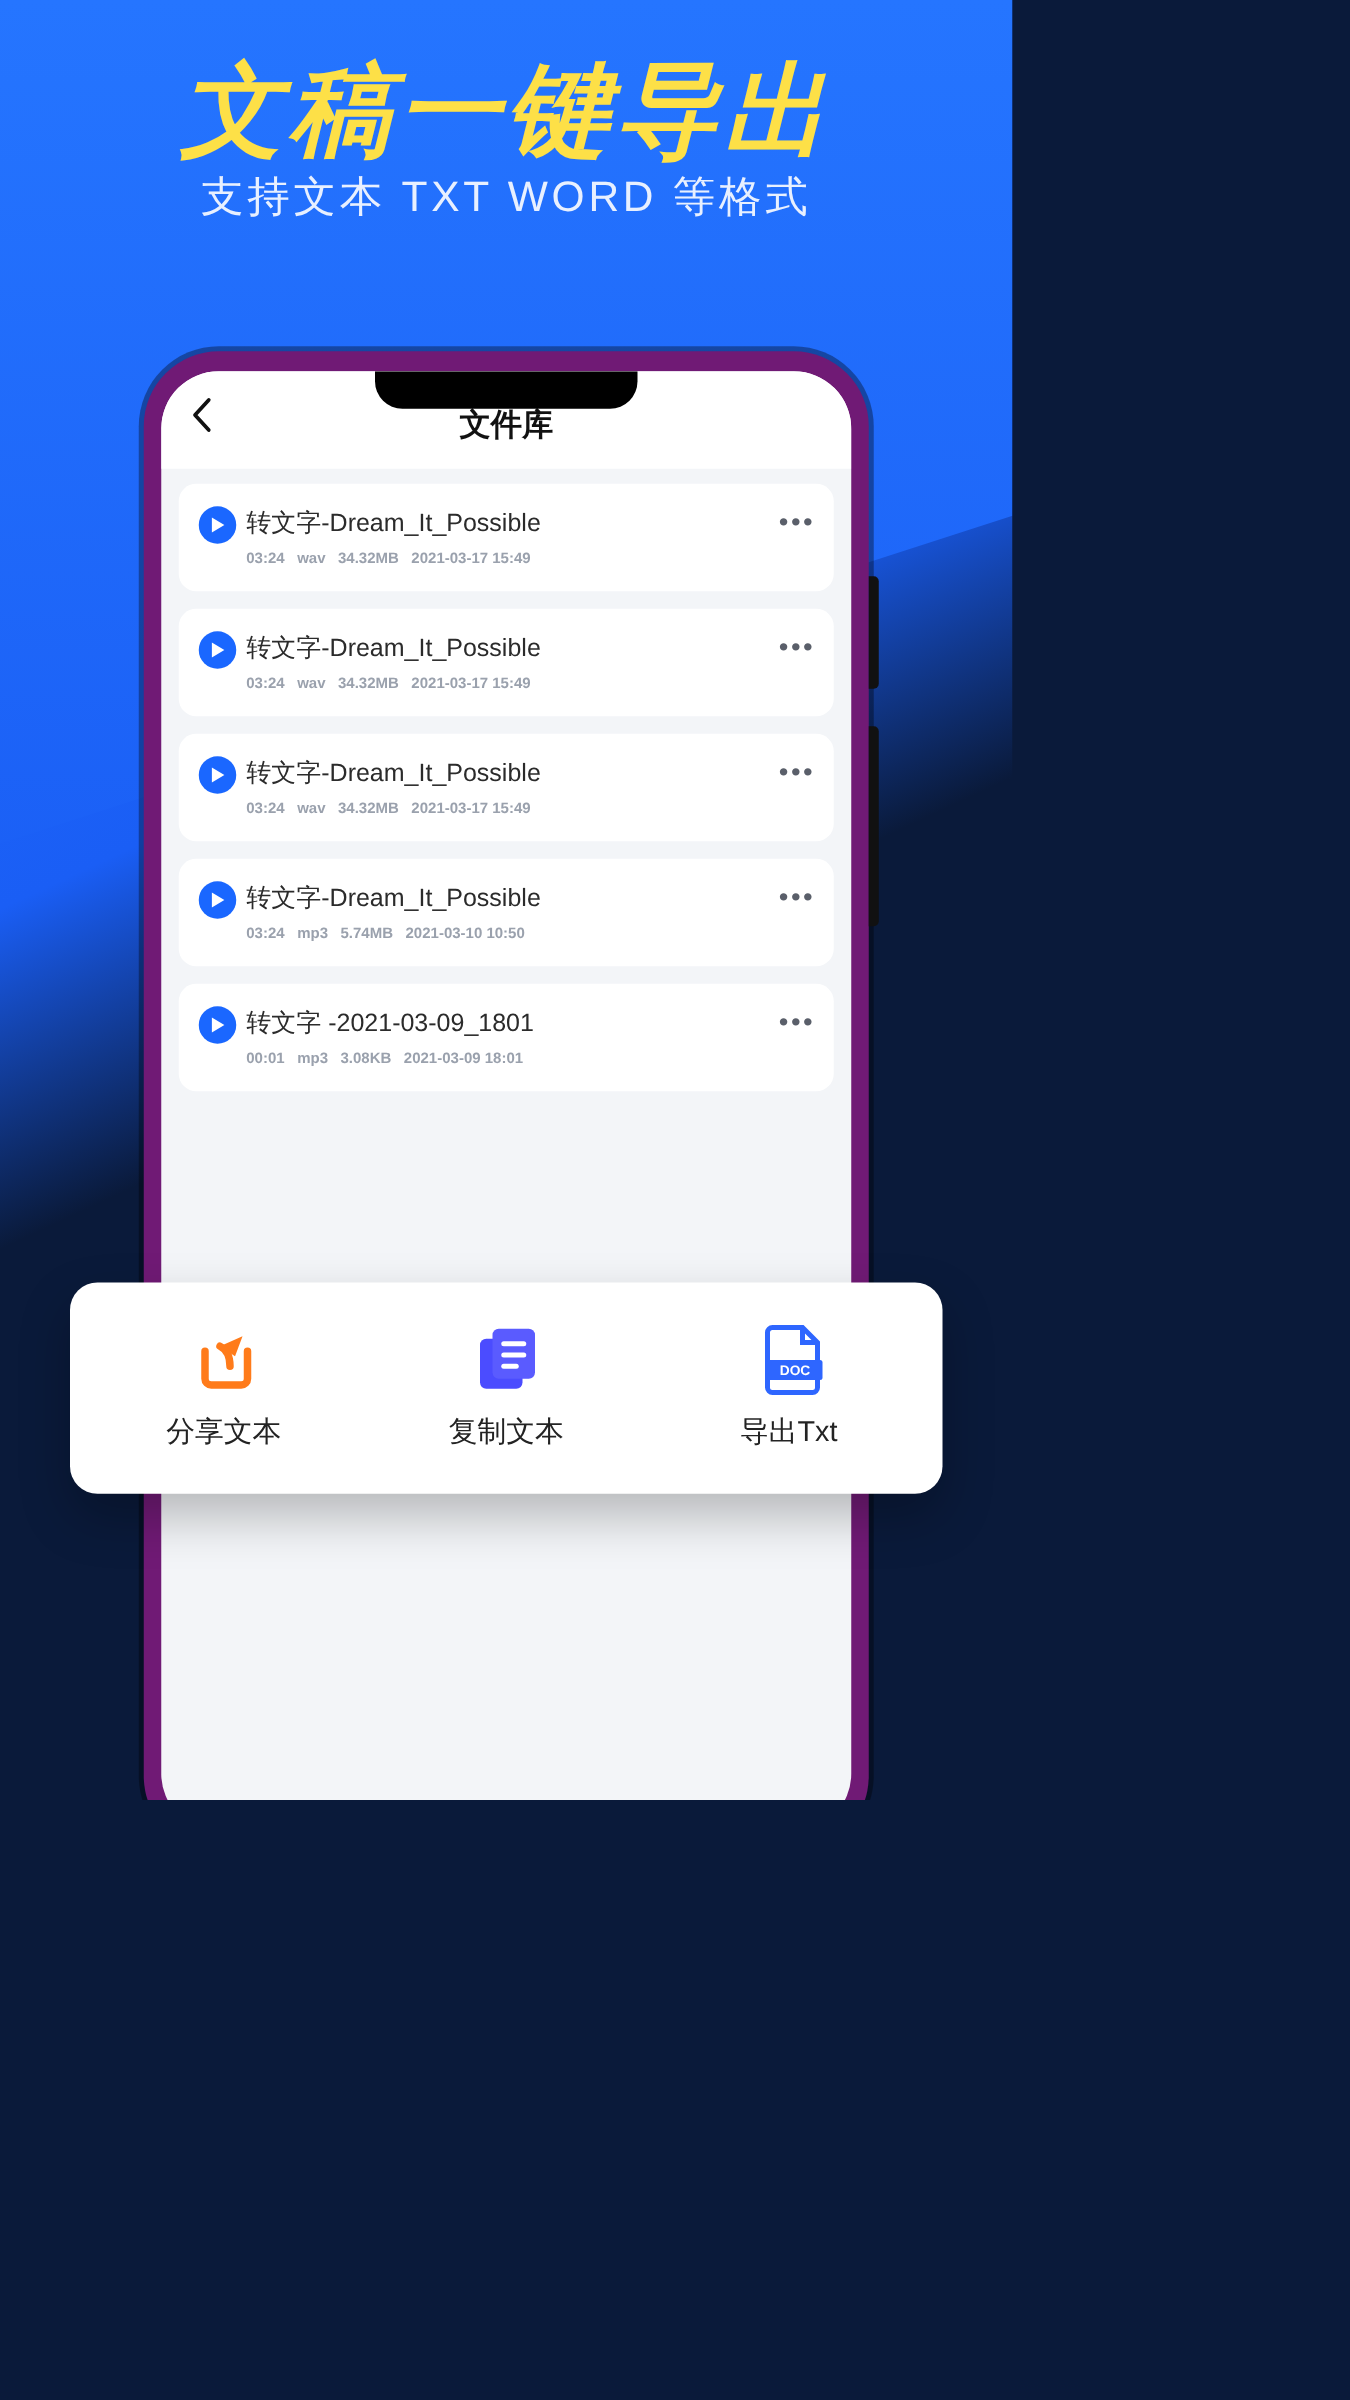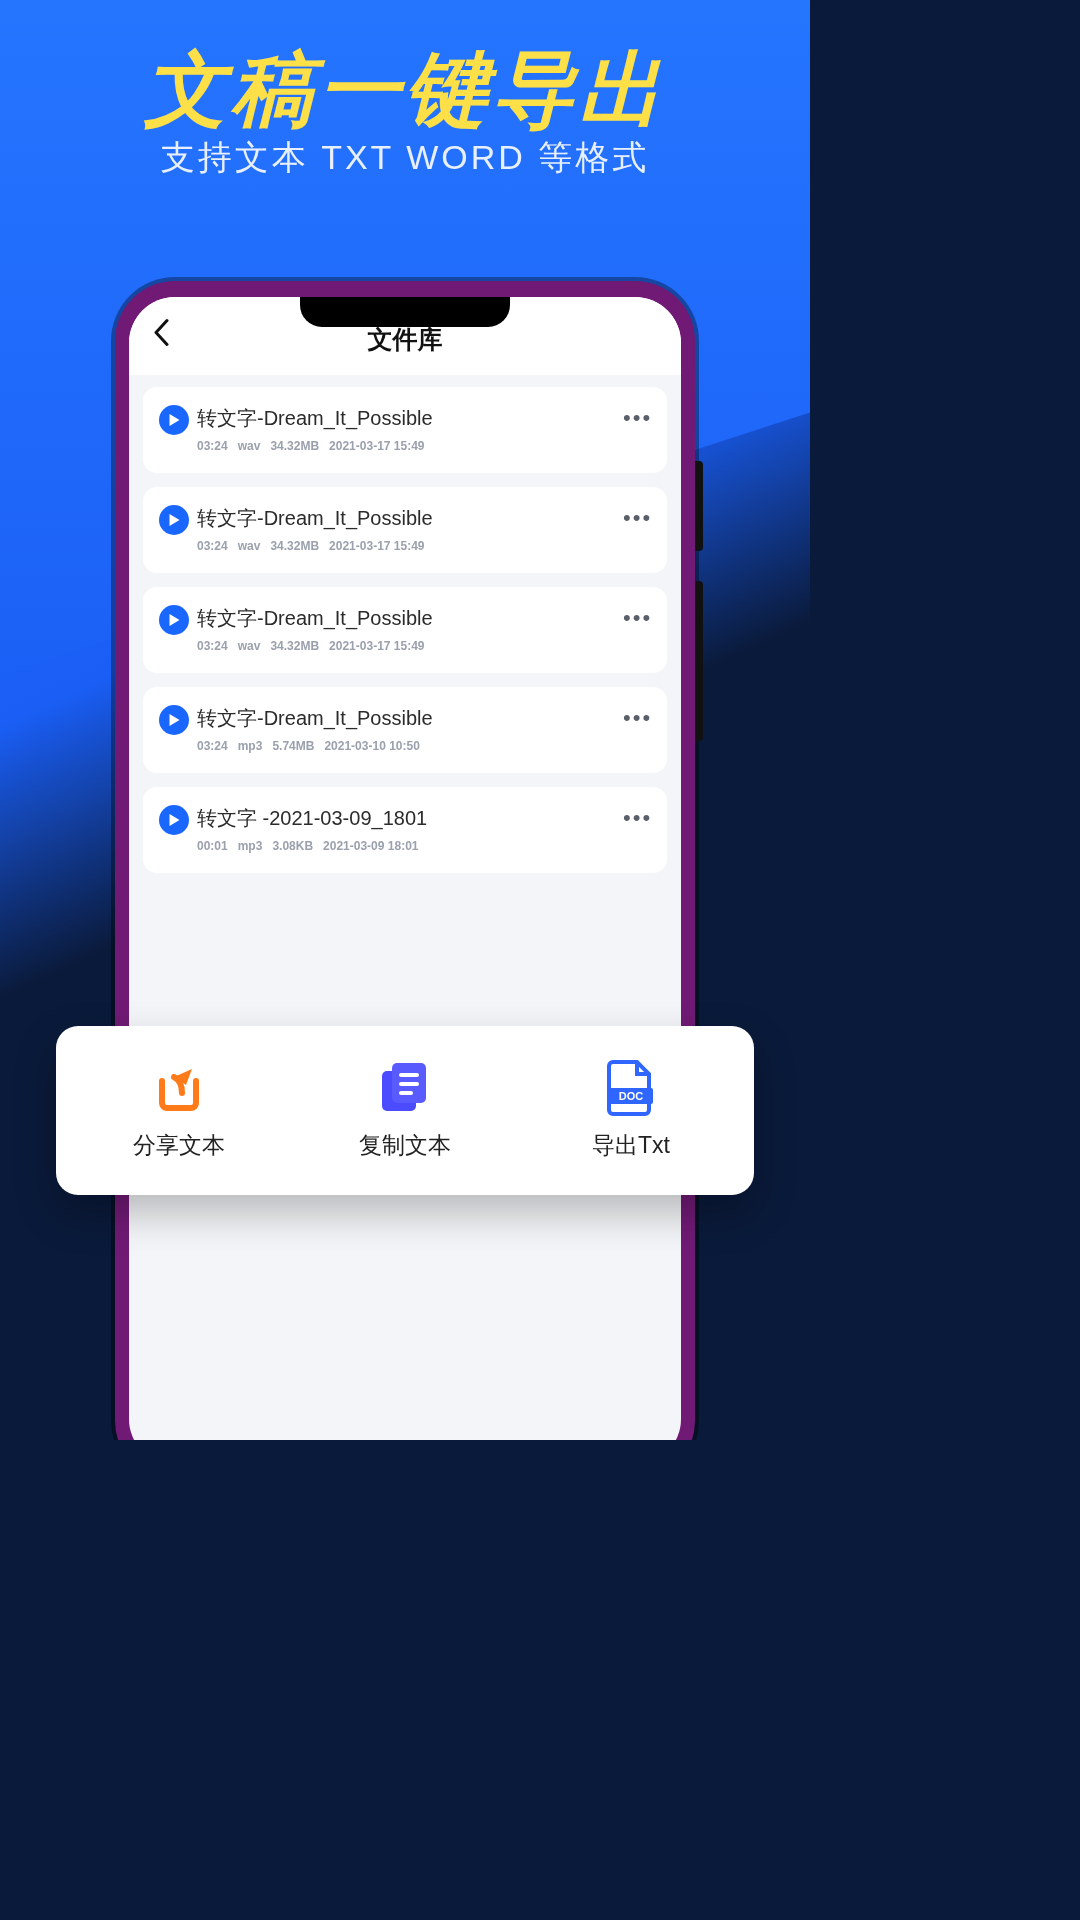--- a/index.html
+++ b/index.html
@@ -171,21 +171,21 @@
       flex-direction: column;
       align-items: center;
       gap: 14px;
       cursor: pointer;
     }
     .action-icon {
       width: 58px;
       height: 58px;
       display: flex;
       align-items: center;
-      justify-content: center;
+      justify-content: flex-end;
     }
     .action-label {
       font-size: 23px;
       color: #232323;
       font-weight: 500;
     }
   </style>
 </head>
 <body>
 

